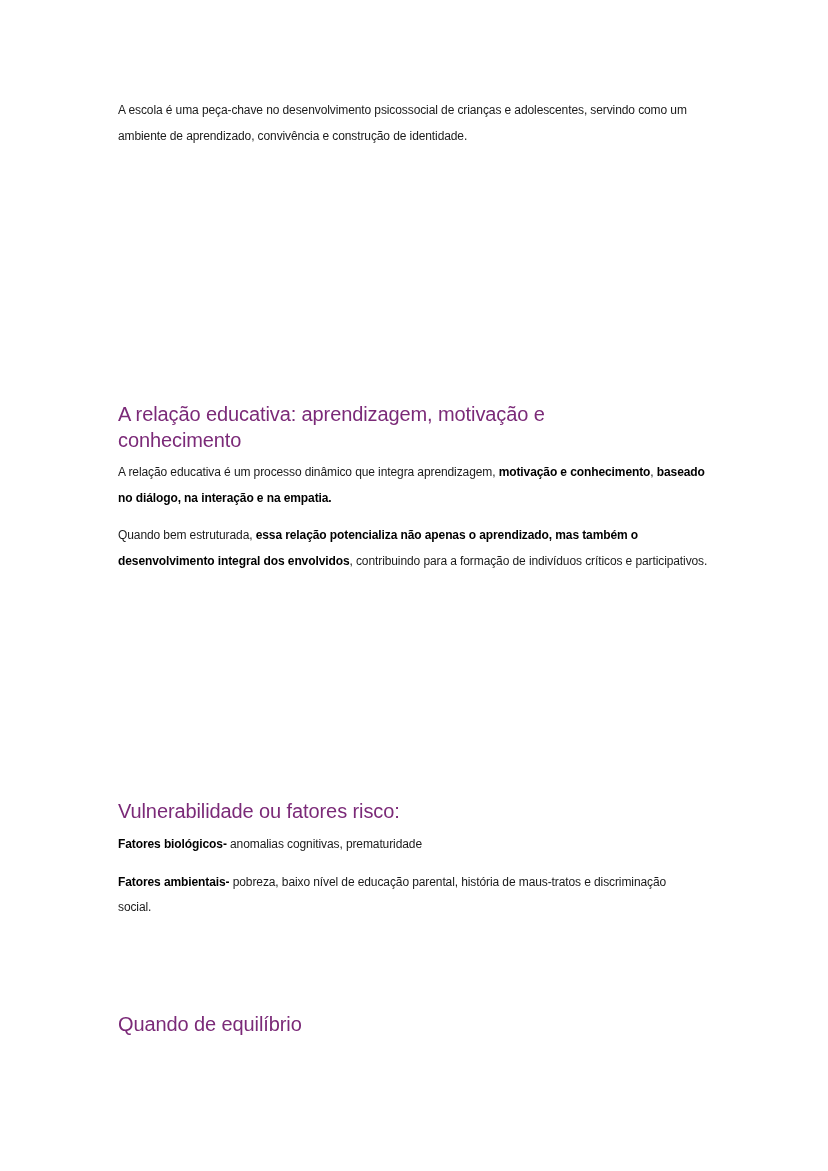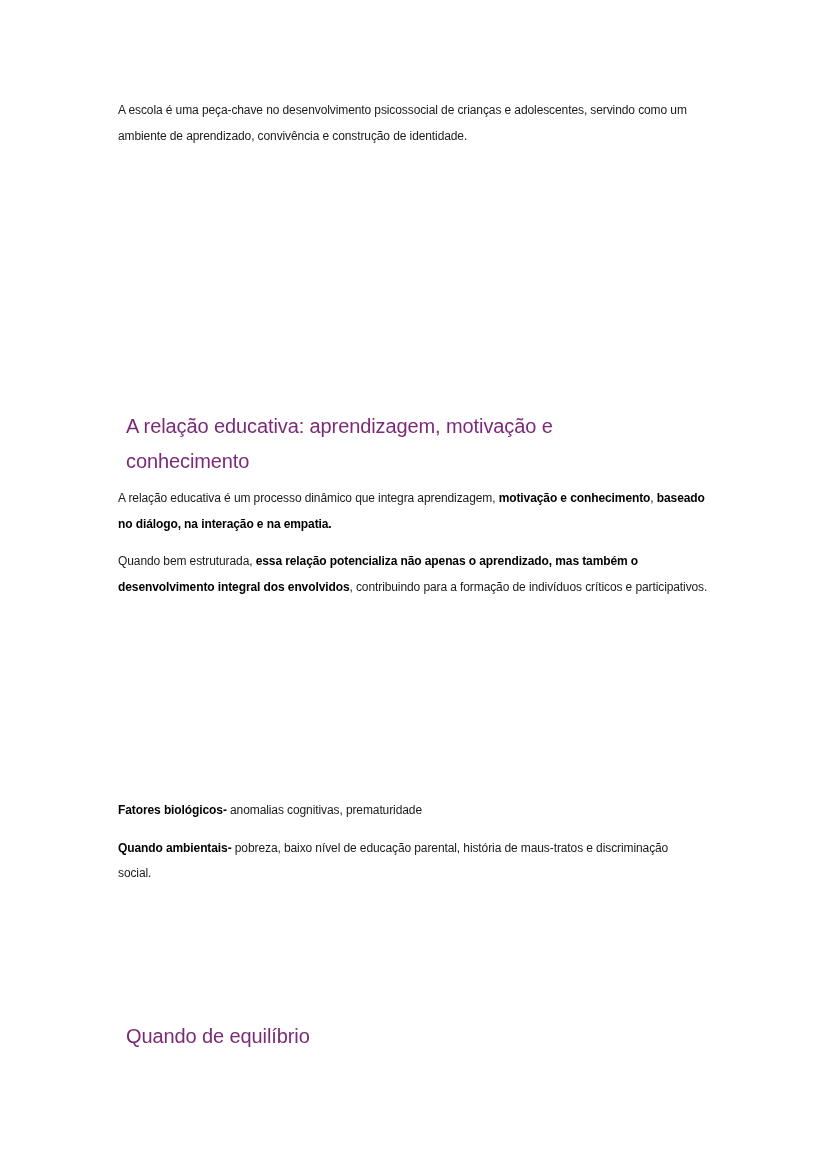--- a/index.html
+++ b/index.html
@@ -25,45 +25,46 @@
       margin: 0 0 12px 0;
       font-size: 12px;
       line-height: 25.5px;
       letter-spacing: -0.1px;
     }
     p.para b {
       font-weight: bold;
       color: #000000;
     }
     h2.heading {
-      margin: 8px;
+      margin: 0;
       font-weight: normal;
       color: #7b2a78;
       font-size: 20px;
-      line-height: 35px;
+      line-height: 26px;
       letter-spacing: -0.1px;
     }
   </style>
 </head>
 <body>
 
 <div class="page">
 
   <section style="position:absolute; top:0; left:0; width:600px;">
     <p class="para"><span>A escola é uma peça-chave no desenvolvimento psicossocial de crianças e adolescentes, servindo como um ambiente de aprendizado, convivência e construção de identidade.</span></p>
   </section>
 
   <section style="position:absolute; top:303px; left:0; width:600px;">
     <h2 class="heading" style="width:480px; margin-bottom:7px;">A relação educativa: aprendizagem, motivação e conhecimento</h2>
     <p class="para"><span>A relação educativa é um processo dinâmico que integra aprendizagem, </span><b>motivação e conhecimento</b><span>, </span><b>baseado no diálogo, na interação e na empatia.</b></p>
     <p class="para"><span>Quando bem estruturada, </span><b>essa relação potencializa não apenas o aprendizado, mas também o desenvolvimento integral dos envolvidos</b><span>, contribuindo para a formação de indivíduos críticos e participativos.</span></p>
   </section>
 
   <section style="position:absolute; top:700px; left:0; width:600px;">
+    <h2 class="heading" style="margin-bottom:8px;">Vulnerabilidade ou fatores risco:</h2>
     <p class="para"><b>Fatores biológicos-</b><span> anomalias cognitivas, prematuridade</span></p>
-    <p class="para" style="width:560px;"><b>Quando ambientais-</b><span> pobreza, baixo nível de educação parental, história de maus-tratos e discriminação social.</span></p>
+    <p class="para" style="width:560px;"><b>Fatores ambientais-</b><span> pobreza, baixo nível de educação parental, história de maus-tratos e discriminação social.</span></p>
   </section>
 
   <section style="position:absolute; top:913px; left:0; width:600px;">
     <h2 class="heading">Quando de equilíbrio</h2>
   </section>
 
 </div>
 
 </body></html>

